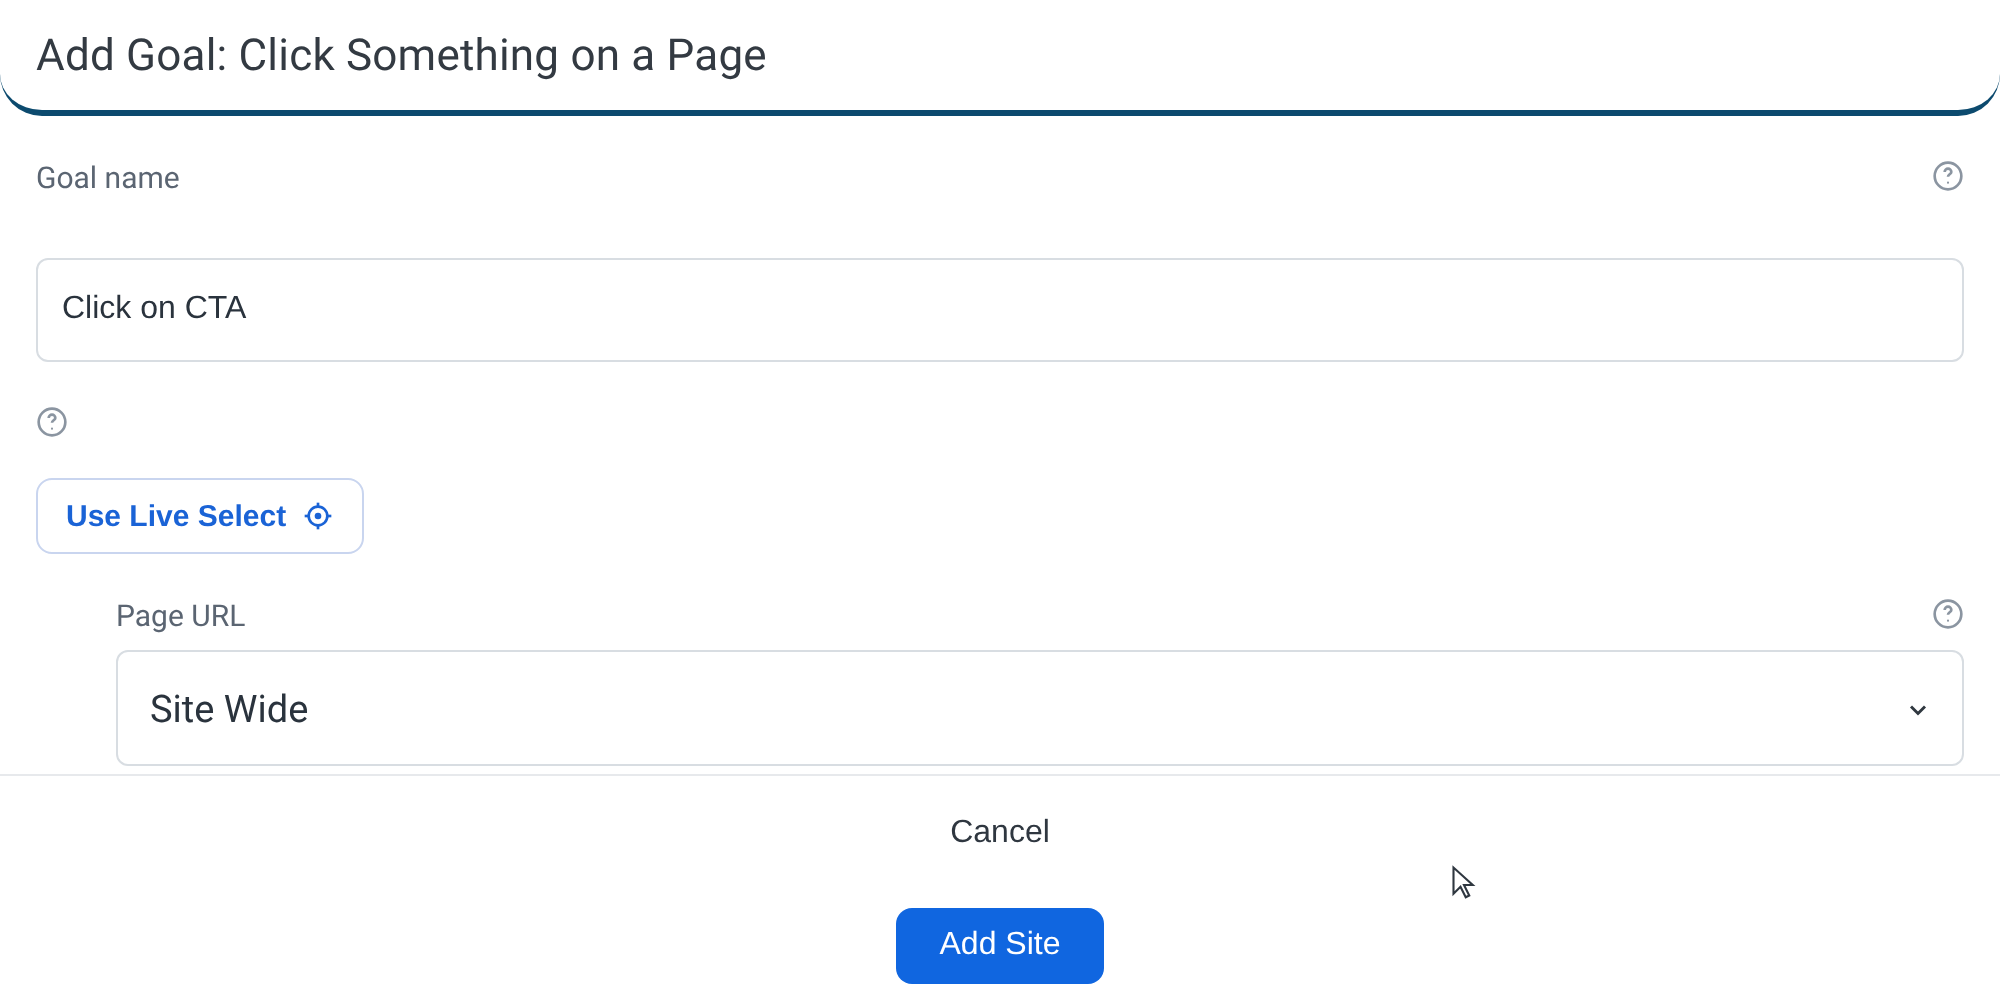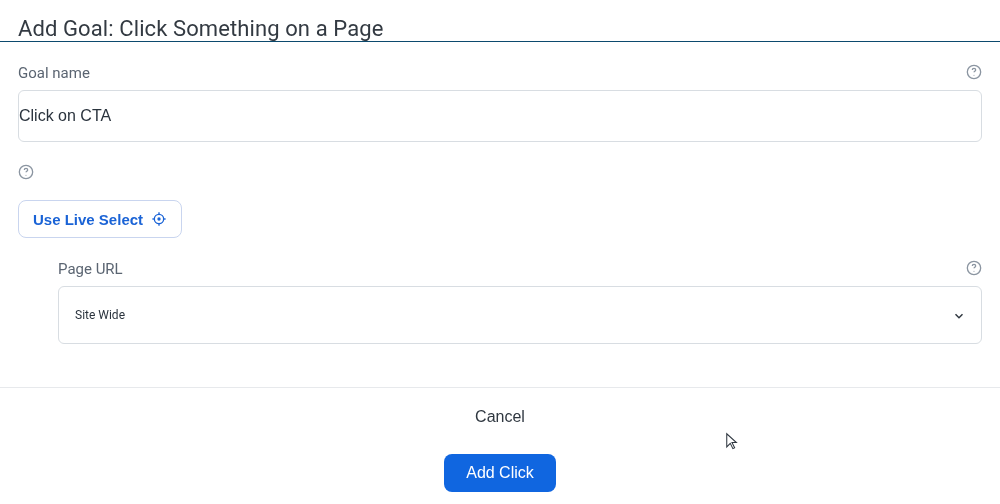--- a/index.html
+++ b/index.html
@@ -4,22 +4,23 @@
 <style>
   * { box-sizing: border-box; }
   html, body {
     margin: 0; padding: 0;
     width: 1000px; height: 504px;
     font-family: -apple-system, BlinkMacSystemFont, "Segoe UI", Roboto, "Helvetica Neue", Arial, sans-serif;
     color: #26313d;
     background: #fff;
   }
   .header {
-    padding: 16px 18px 0 18px;
-    border-bottom: 1px solid #0c4a6e;
+    padding: 16px 18px 14px 18px;
+    border-bottom: 3px solid #0c4a6e;
+    border-radius: 21px;
   }
   .page-title {
     font-size: 22px;
     font-weight: 400;
     color: #333a42;
     letter-spacing: 0.1px;
   }
   .form-body {
     padding: 22px 18px 0 18px;
   }
@@ -39,25 +40,26 @@
     color: #8b95a1;
     cursor: pointer;
     flex-shrink: 0;
   }
   .help-icon svg { display: block; }
   .text-input {
     width: 100%;
     height: 52px;
     border: 1px solid #d8dde2;
     border-radius: 6px;
-    padding: 0 0;
+    padding: 0 12px;
     font-size: 16px;
     color: #2a333d;
     outline: none;
     background: #fff;
+    margin-top: 23px;
   }
   .live-select-btn {
     margin-top: 12px;
     display: inline-flex;
     align-items: center;
     gap: 8px;
     height: 38px;
     padding: 0 14px;
     border: 1px solid #c9d5ef;
     border-radius: 8px;
@@ -74,21 +76,21 @@
   .select-wrap {
     position: relative;
     width: 100%;
   }
   .select-input {
     width: 100%;
     height: 58px;
     border: 1px solid #d8dde2;
     border-radius: 6px;
     padding: 0 40px 0 16px;
-    font-size: 12px;
+    font-size: 19px;
     color: #2a333d;
     background: #fff;
     cursor: pointer;
     display: flex;
     align-items: center;
   }
   .chevron {
     position: absolute;
     right: 16px;
     top: 50%;
@@ -204,20 +206,20 @@
           <polyline points="6 9 12 15 18 9"></polyline>
         </svg>
       </span>
     </div>
   </div>
 
 </div>
 
 <div class="footer">
   <button class="cancel-btn">Cancel</button>
-  <button class="primary-btn">Add Click</button>
+  <button class="primary-btn">Add Site</button>
 </div>
 
 <span class="cursor">
   <svg viewBox="0 0 16 22" fill="none" stroke="currentColor" stroke-width="1.2">
     <path d="M2 2 L2 17 L6 13 L9 19 L11 18 L8 12 L13 12 Z" fill="white"></path>
   </svg>
 </span>
 
 </body></html>

